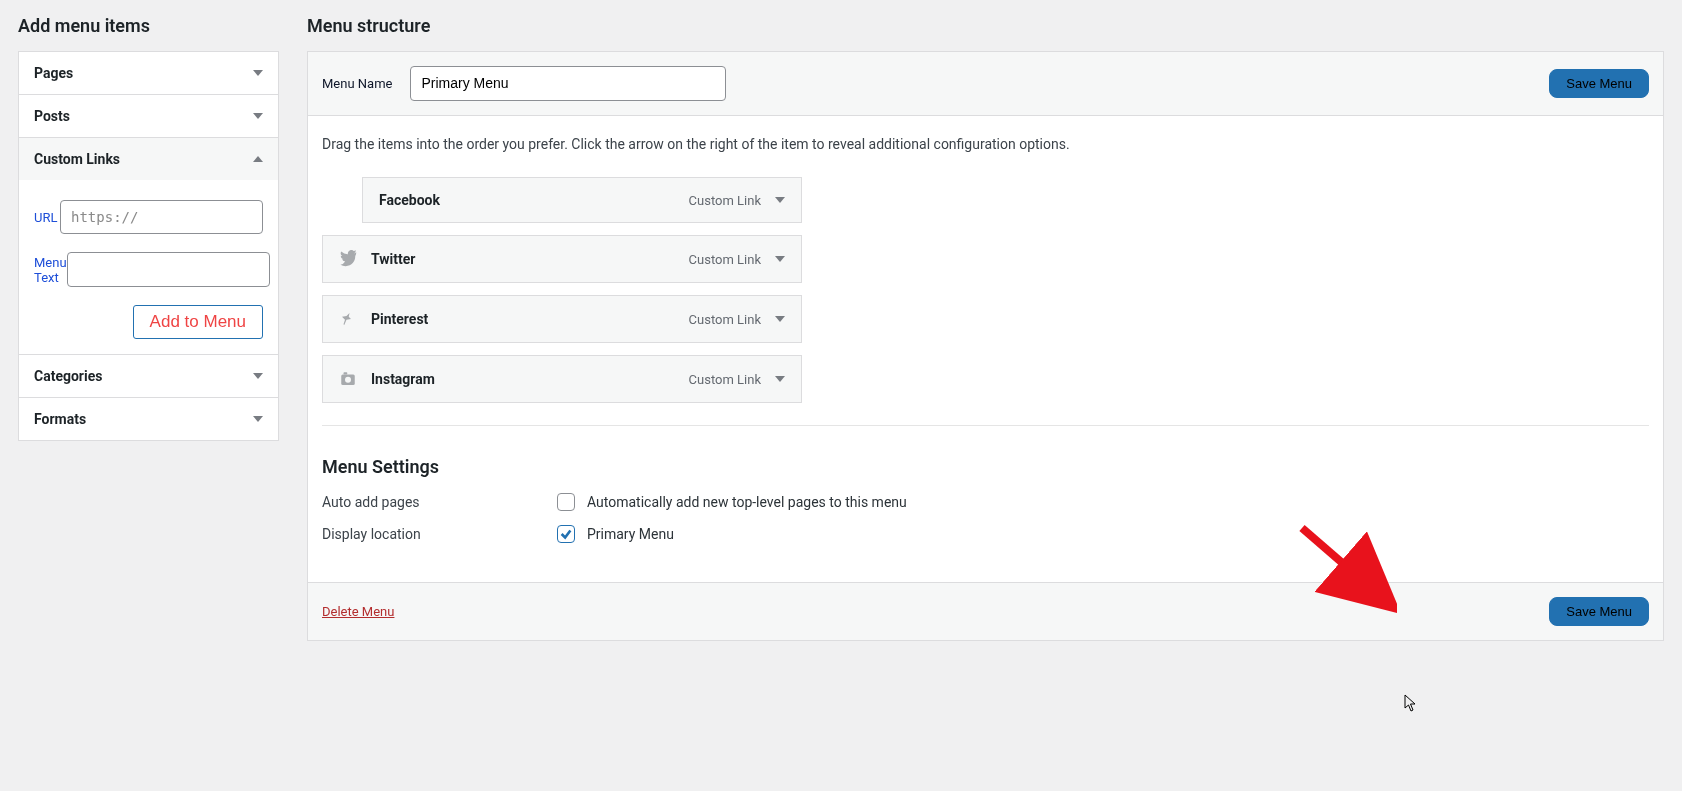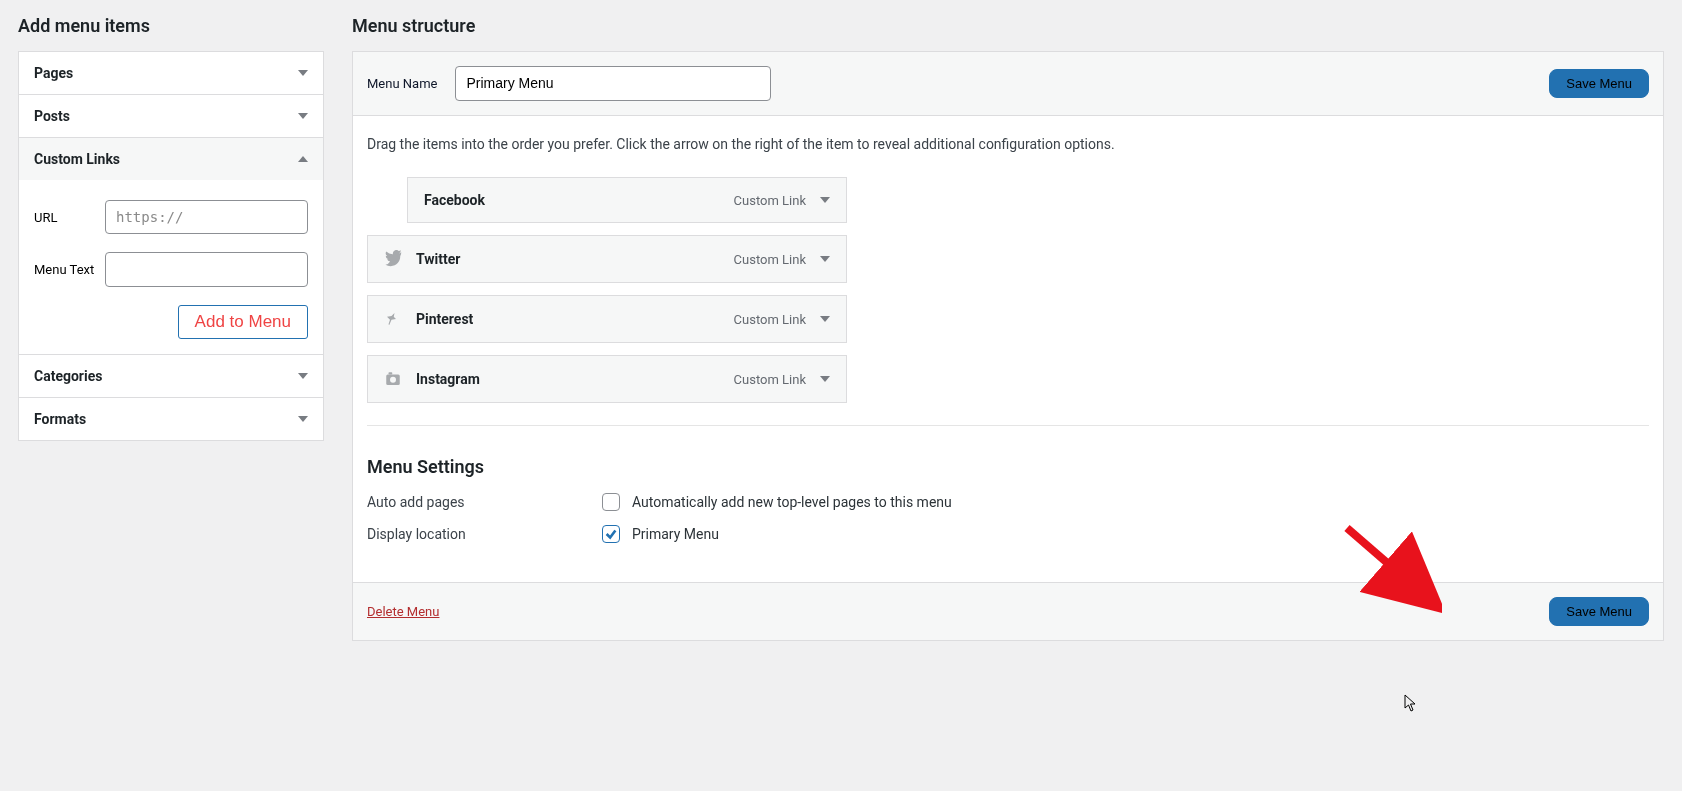--- a/index.html
+++ b/index.html
@@ -4,37 +4,37 @@
 <style>
 * { box-sizing: border-box; margin: 0; padding: 0; }
 body {
   background: #f0f0f1;
   font-family: -apple-system, BlinkMacSystemFont, "Segoe UI", Roboto, Oxygen-Sans, Ubuntu, Cantarell, "Helvetica Neue", sans-serif;
   font-size: 13px;
   color: #1d2327;
   padding: 15px 18px;
 }
 .container { display: flex; gap: 28px; }
-.col-left  { width: 306px; flex: none; }
+.col-left  { width: 261px; flex: none; }
 .col-right { flex: 1; }
 h2 { font-size: 18px; font-weight: 600; margin-bottom: 15px; color:#1d2327; }
 .accordion { border:1px solid #dcdcde; background:#fff; margin-top:-1px; }
 .accordion:first-of-type { margin-top:12px; }
 .acc-header {
   display:flex; justify-content:space-between; align-items:center;
   padding:13px 15px; font-size:14px; font-weight:700; cursor:pointer;
   background:#fff;
 }
 .acc-header.open { background:#f6f7f7; }
 .tri { width:0; height:0; border-style:solid; }
 .tri-down { border-width:6px 5px 0 5px; border-color:#787c82 transparent transparent transparent; }
 .tri-up   { border-width:0 5px 6px 5px; border-color:transparent transparent #787c82 transparent; }
 .acc-body { padding:20px 15px 15px 15px; }
 .field-row { display:flex; align-items:center; margin-bottom:18px; }
-.field-row label { width:85px; font-size:13px; color:#000000; }
+.field-row label { width:85px; font-size:13px; color:#1d4ed8; }
 .text-input {
   flex:1; border:1px solid #8c8f94; border-radius:4px; padding:5px 10px;
   font-size:14px; line-height:1.6; color:#2c3338; background:#fff; max-width:210px;
 }
 .text-input::placeholder { font-family: Consolas, Monaco, monospace; color:#8a8a8a; }
 .add-btn {
   float:right; border:1px solid #2271b1; color:#ef4444; background:#fff;
   padding:6px 16px; font-size:17px; border-radius:3px; cursor:pointer;
 }
 .clearfix::after { content:""; display:block; clear:both; }

